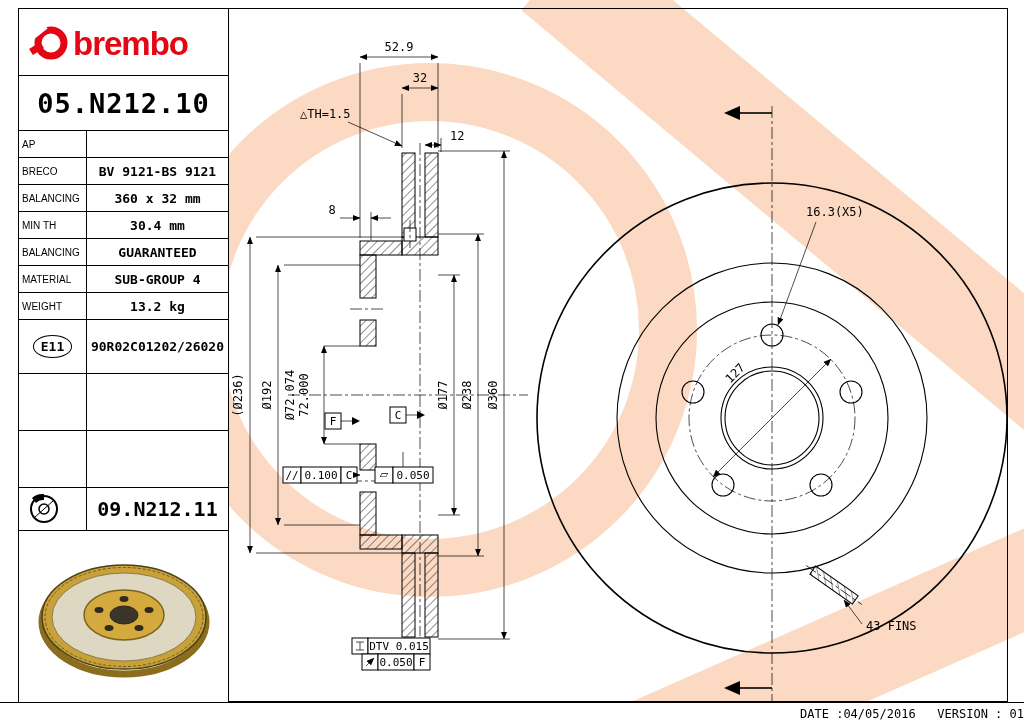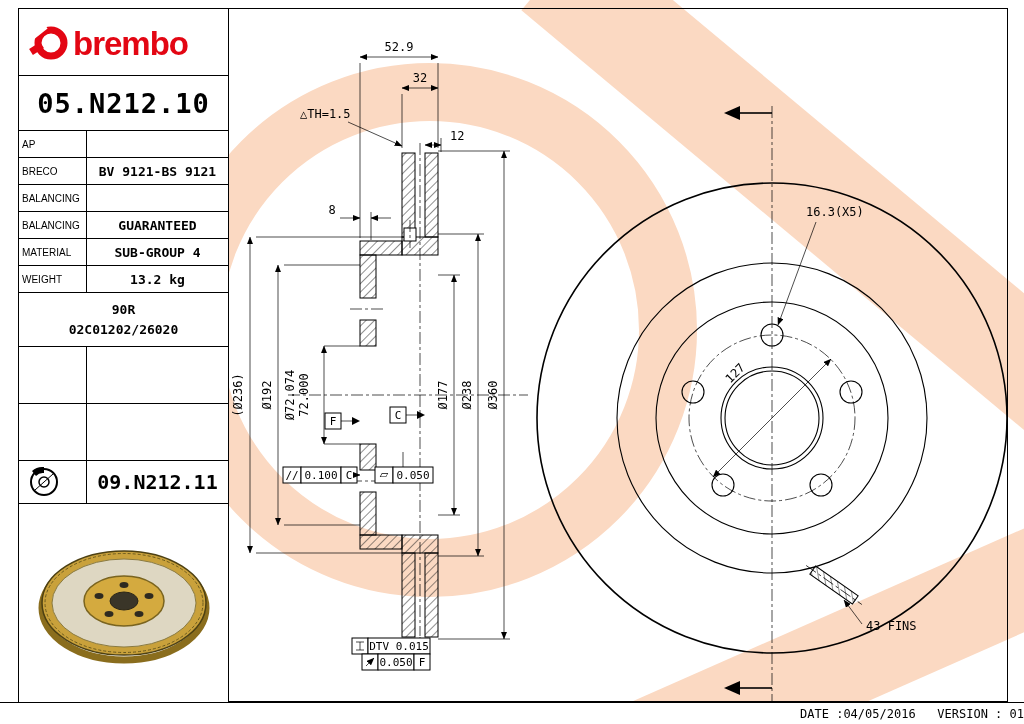--- a/index.html
+++ b/index.html
@@ -15,21 +15,21 @@
   .part-row{height:55px;border-bottom:1px solid #000;display:flex;align-items:center;justify-content:center;
             font-size:27px;font-weight:700;letter-spacing:1px;}
   .spec-row{display:flex;align-items:stretch;border-bottom:1px solid #000;height:27px;}
   .spec-row.tall{height:54px;}
   .spec-row.empty1,.spec-row.empty2{height:57px;}
   .spec-row.alt{height:43px;}
   .spec-label{width:68px;border-right:1px solid #000;display:flex;align-items:center;padding:0 3px;
               font:10px "Liberation Sans",sans-serif;flex-shrink:0;}
   .spec-value{flex:1;display:flex;align-items:center;justify-content:center;
               font-size:13px;font-weight:700;text-align:center;}
-  .spec-value.two-line{flex-direction:column;line-height:1.5;}
+  .spec-value.two-line{flex-direction:row;line-height:1.5;}
   .e11-oval{border:1.5px solid #000;border-radius:50%;padding:3px 7px;font-size:13px;font-weight:700;
             font-family:"DejaVu Sans Mono",monospace;margin:0 auto;}
   .alt-number{font-size:20px;font-weight:700;text-align:center;}
   .illus-row{flex:1;display:flex;align-items:center;justify-content:center;}
   .footer{position:absolute;left:0;right:0;bottom:0;height:22px;background:#fff;z-index:4;
           border-top:1px solid #000;display:flex;align-items:center;padding-left:24px;
           font-size:12px;white-space:pre;justify-content:flex-end;}
   .drawing{position:absolute;left:228px;top:8px;z-index:2;}
   .brand-text{font-family:"Liberation Sans",sans-serif;font-weight:bold;font-size:33px;
               fill:#e30613;letter-spacing:-1px;}
@@ -76,35 +76,43 @@
 
     <div class="spec-row">
       <div class="spec-label">AP</div>
     </div>
     <div class="spec-row">
       <div class="spec-label">BRECO</div>
       <div class="spec-value">BV 9121-BS 9121</div>
     </div>
     <div class="spec-row">
       <div class="spec-label">BALANCING</div>
+      <div class="spec-value">360 x 32 mm</div>
+    </div>
+    <div class="spec-row">
+      <div class="spec-label">MIN TH</div>
+      <div class="spec-value">30.4 mm</div>
     </div>
     <div class="spec-row">
       <div class="spec-label">BALANCING</div>
       <div class="spec-value">GUARANTEED</div>
     </div>
     <div class="spec-row">
       <div class="spec-label">MATERIAL</div>
       <div class="spec-value">SUB-GROUP 4</div>
     </div>
     <div class="spec-row">
       <div class="spec-label">WEIGHT</div>
       <div class="spec-value">13.2 kg</div>
     </div>
 
     <div class="spec-row tall">
+      <div class="spec-label">
+        <span class="e11-oval">E11</span>
+      </div>
       <div class="spec-value two-line">
         <span>90R</span>
         <span>02C01202/26020</span>
       </div>
     </div>
 
     <div class="spec-row empty1">
       <div class="spec-label"></div>
       <div class="spec-value"></div>
     </div>

